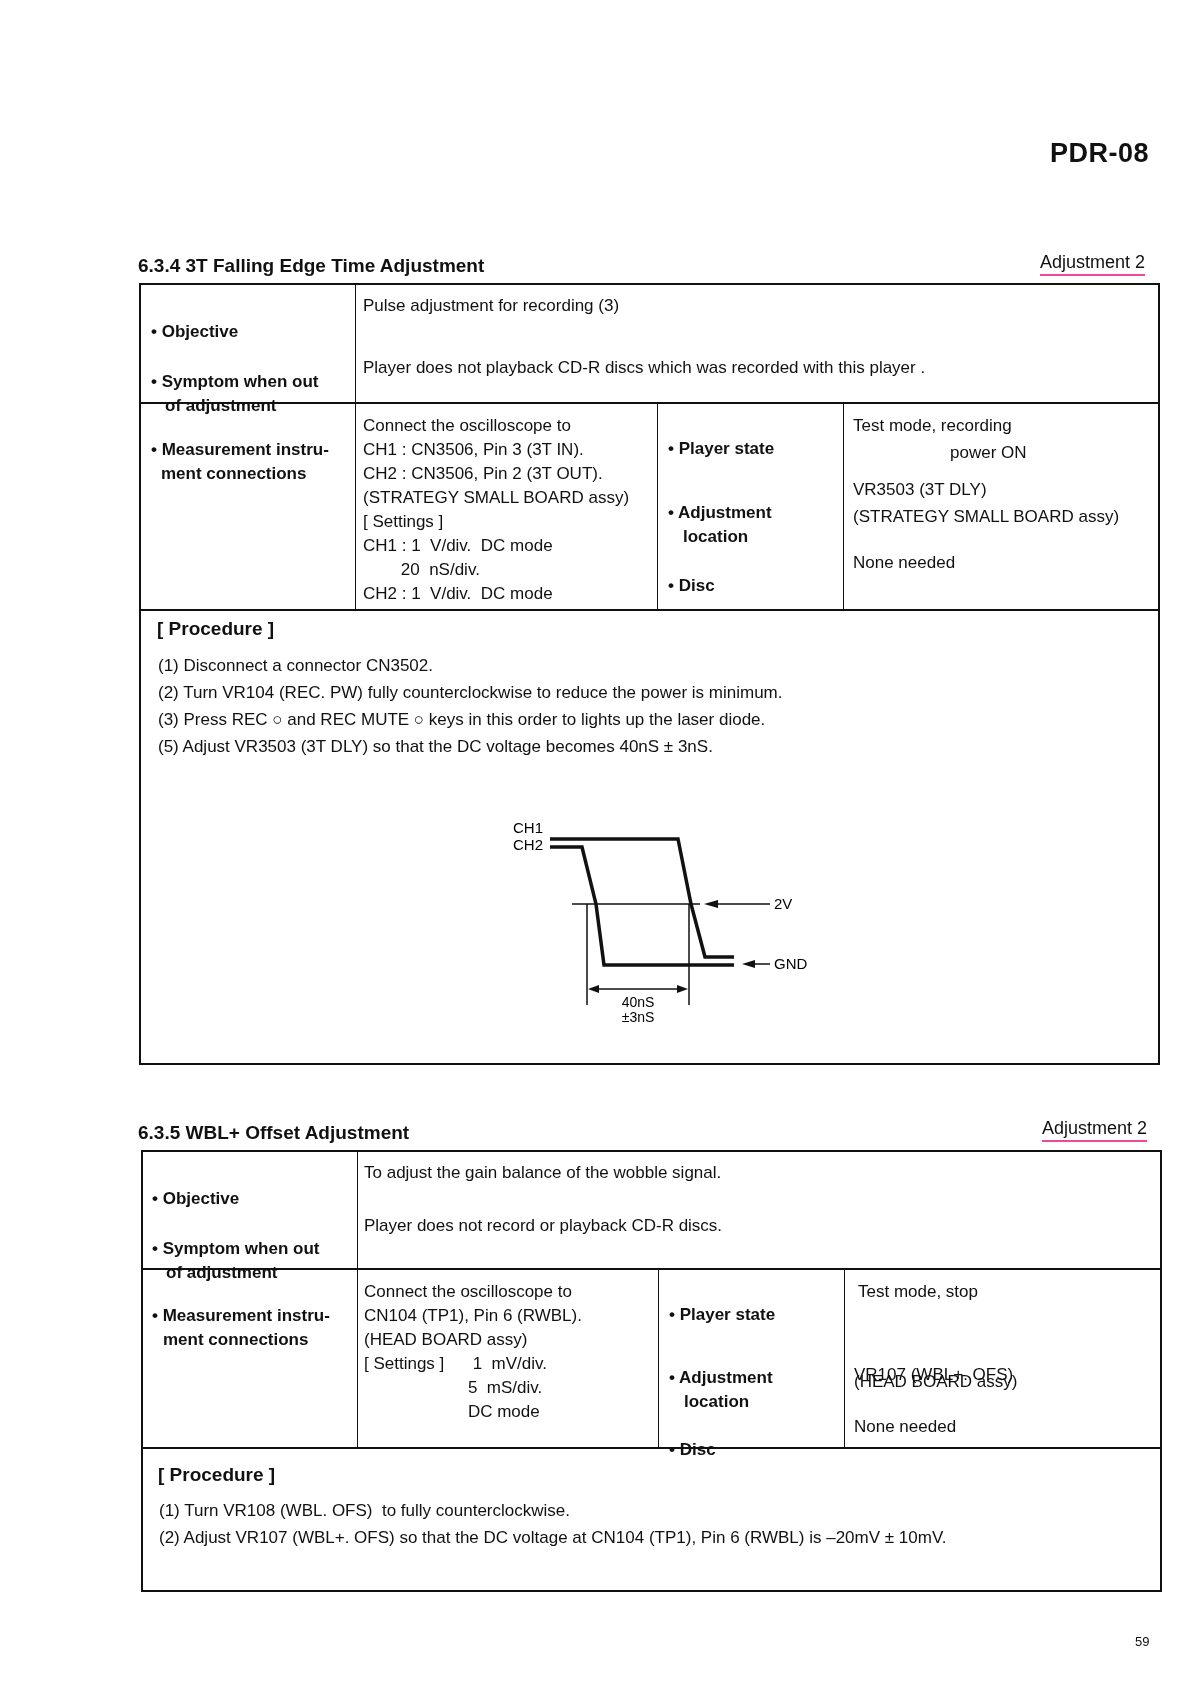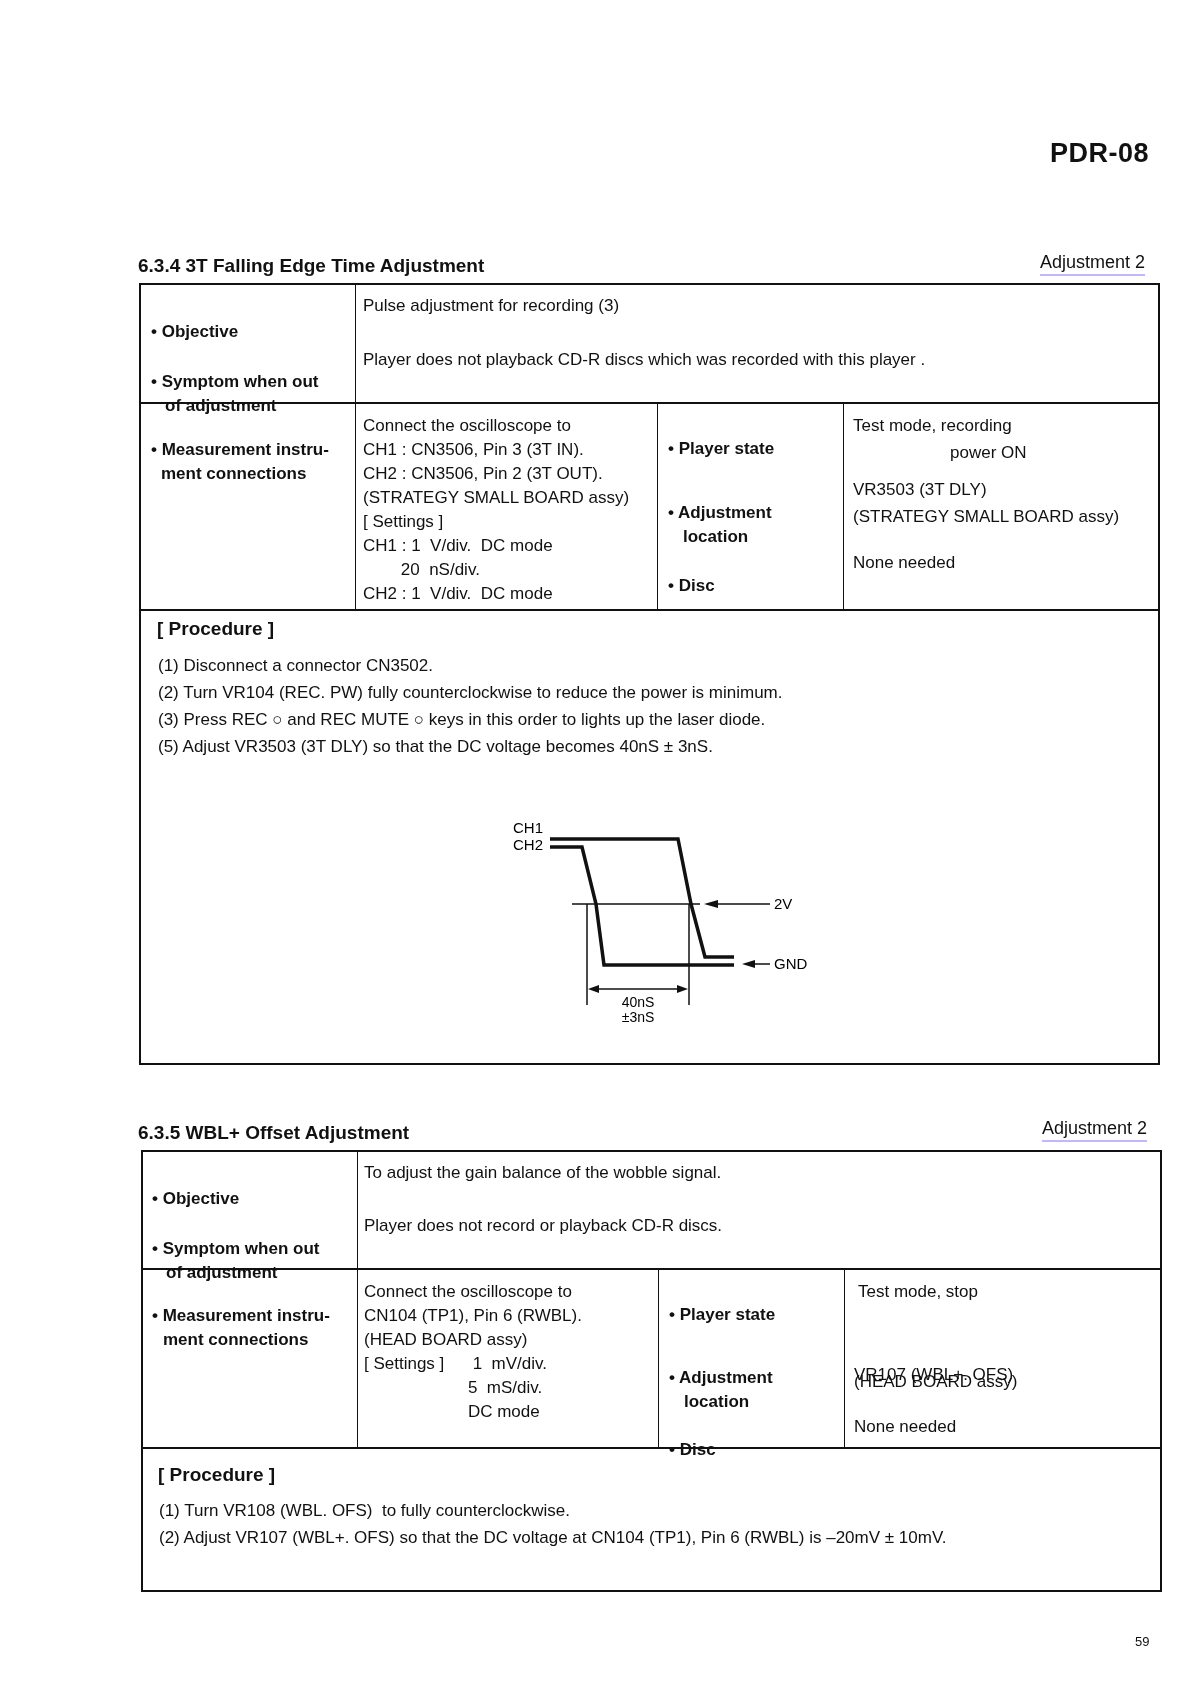--- a/index.html
+++ b/index.html
@@ -1,21 +1,21 @@
 <!DOCTYPE html>
 <html><head>
 <meta charset="utf-8">
 <style>
   html, body { margin: 0; padding: 0; background: #ffffff; }
   body { width: 1190px; height: 1682px; position: relative; overflow: hidden;
          font-family: "Liberation Sans", sans-serif; color: #111; }
   .abs { position: absolute; }
   .model { left: 1050px; top: 138px; font-size: 27px; font-weight: bold; letter-spacing: 0.5px; }
   .sec-title { font-size: 19px; font-weight: bold; }
-  .adj-tag { font-size: 18px; border-bottom: 2px solid #c4b5fd; padding-bottom: 1px; }
+  .adj-tag { font-size: 18px; border-bottom: 2px solid #ec4899; padding-bottom: 1px; }
   .box { border: 2.5px solid #111; box-sizing: border-box; }
   .hline { height: 0; border-top: 2.5px solid #111; }
   .vline { width: 0; border-left: 1.5px solid #111; }
   .lbl { font-size: 17px; font-weight: bold; line-height: 24px; margin-top: 25px; }
   .txt { font-size: 17px; line-height: 24px; white-space: pre; }
   .proc-head { font-size: 19px; font-weight: bold; }
   .proc-item { font-size: 17px; line-height: 27px; white-space: pre; }
   .pageno { font-size: 13px; }
   svg text { font-family: "Liberation Sans", sans-serif; }
 </style>
@@ -33,21 +33,21 @@
 <div class="abs hline" style="left:139px; top:609px; width:1021px;"></div>
 
 <div class="abs vline" style="left:355px; top:283px; height:326px;"></div>
 <div class="abs vline" style="left:657px; top:402px; height:207px;"></div>
 <div class="abs vline" style="left:843px; top:402px; height:207px;"></div>
 
 <div class="abs lbl" style="left:151px; top:295px;">• Objective</div>
 <div class="abs txt" style="left:363px; top:294px;">Pulse adjustment for recording (3)</div>
 <div class="abs lbl" style="left:151px; top:345px;">• Symptom when out</div>
 <div class="abs lbl" style="left:165px; top:369px;">of adjustment</div>
-<div class="abs txt" style="left:363px; top:348px;">Player does not playback CD-R discs which was recorded with this player .</div>
+<div class="abs txt" style="left:363px; top:356px;">Player does not playback CD-R discs which was recorded with this player .</div>
 
 <div class="abs lbl" style="left:151px; top:413px;">• Measurement instru-</div>
 <div class="abs lbl" style="left:161px; top:437px;">ment  connections</div>
 <div class="abs" style="left:363px; top:414px;">
   <div class="txt">Connect the oscilloscope to</div>
   <div class="txt">CH1 : CN3506, Pin 3 (3T IN).</div>
   <div class="txt">CH2 : CN3506, Pin 2 (3T OUT).</div>
   <div class="txt">(STRATEGY SMALL BOARD assy)</div>
   <div class="txt">[ Settings ]</div>
   <div class="txt">CH1 : 1  V/div.  DC mode</div>

